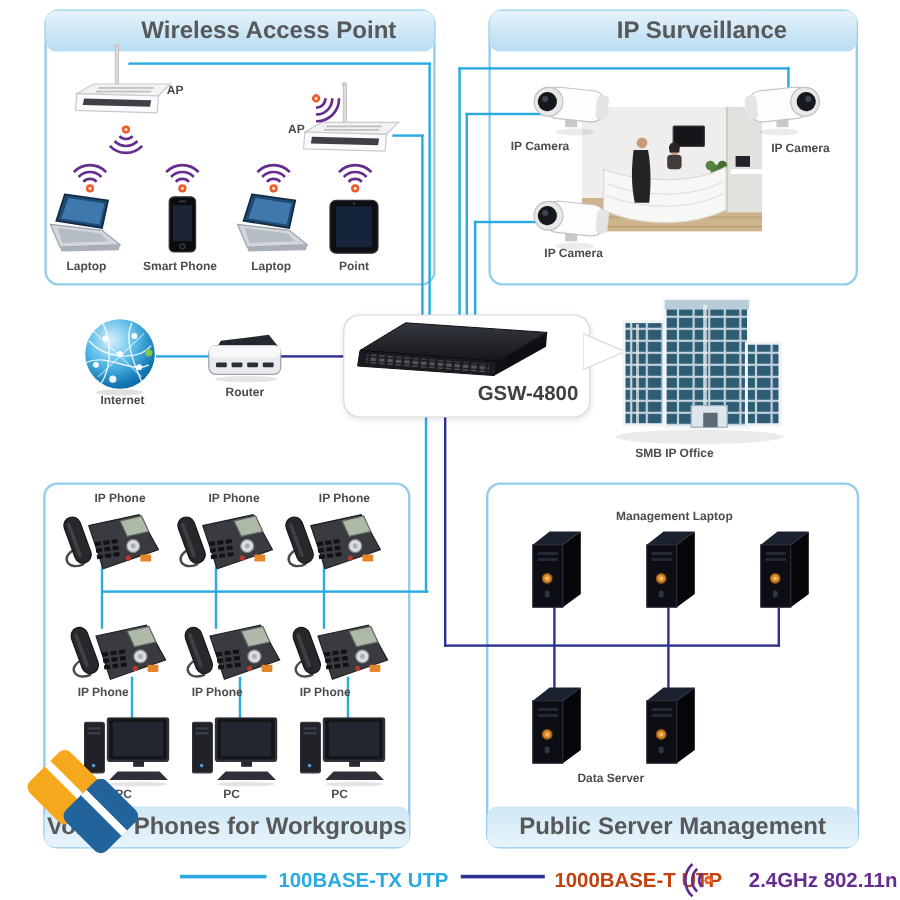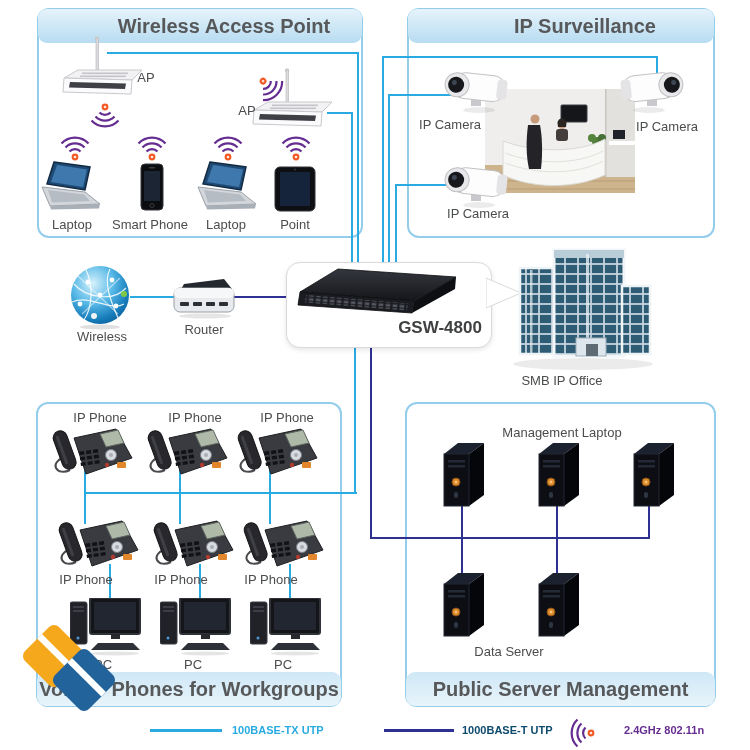--- a/index.html
+++ b/index.html
@@ -7,26 +7,26 @@
          font-family:"Liberation Sans",sans-serif;}
   .section-box{position:absolute;background:#fff;border:2px solid #94cdec;border-radius:12px;}
   .tbar{position:absolute;left:-1px;right:-1px;height:34px;border-radius:9px;
         background:linear-gradient(#e6f3fb,#b7dcf1);
         text-align:center;line-height:34px;font-size:20px;font-weight:bold;color:#57585a;}
   .tbar.top{top:-1px;padding-left:48px;}
   .tbar.bottom{bottom:-1px;background:linear-gradient(#cfe8f6,#e8f4fb);}
   .line{position:absolute;}
   .dev{position:absolute;}
   .lbl{position:absolute;transform:translateX(-50%);white-space:nowrap;
-       font-size:13px;font-weight:400;color:#4b4c4e;}
+       font-size:10px;font-weight:700;color:#4b4c4e;}
   .lbl.big{font-size:17px;font-weight:bold;color:#3f4042;}
   .callout{position:absolute;left:286px;top:262px;width:204px;height:84px;background:#fff;
            border:1px solid #dadada;border-radius:14px;box-shadow:0 2px 5px rgba(0,0,0,.10);}
-  .lglbl{position:absolute;white-space:nowrap;font-size:11px;font-weight:bold;}
-  .lg-lb{color:#29abe2;} .lg-db{color:#0c4a6e;} .lg-pu{color:#662d91;}
+  .lglbl{position:absolute;white-space:nowrap;font-size:17px;font-weight:bold;}
+  .lg-lb{color:#29abe2;} .lg-db{color:#c2410c;} .lg-pu{color:#662d91;}
   .rot180{transform:rotate(180deg);} .rot135{transform:rotate(135deg);} .rotm90{transform:rotate(-90deg);}
   .mirror{transform:scaleX(-1);}
 </style>
 </head>
 <body>
 
 <div id="stage">
 
   <div class="section-box" style="left:37px;top:8px;width:322px;height:226px;">
     <div class="tbar top">Wireless Access Point</div>
@@ -294,21 +294,21 @@
     <ellipse cx="83" cy="120" rx="70" ry="6" fill="rgba(0,0,0,.08)"></ellipse>
     <rect x="20" y="24" width="36" height="86" fill="url(#win)" stroke="#eef3f6" stroke-width="2.5"></rect>
     <rect x="54" y="6" width="70" height="106" fill="url(#win)" stroke="#f2f6f8" stroke-width="3"></rect>
     <rect x="54" y="6" width="70" height="8" fill="#b9cdd9"></rect>
     <rect x="122" y="42" width="28" height="68" fill="url(#win)" stroke="#eef3f6" stroke-width="2.5"></rect>
     <rect x="86" y="10" width="3" height="102" fill="#e9f0f4" opacity=".8"></rect>
     <rect x="30" y="26" width="2.5" height="84" fill="#e9f0f4" opacity=".7"></rect>
     <rect x="76" y="94" width="30" height="18" fill="#dde6ec" stroke="#9fb0ba"></rect>
     <rect x="86" y="100" width="12" height="12" fill="#5f6b74"></rect>
   </svg>
-  <div class="lbl" style="left:102px;top:329px">Wireless</div>
+  <div class="lbl" style="left:102px;top:329px">Internet</div>
   <div class="lbl" style="left:204px;top:322px">Router</div>
   <div class="lbl big" style="left:440px;top:318px">GSW-4800</div>
   <div class="lbl" style="left:562px;top:373px">SMB IP Office</div>
 
   <div class="lbl" style="left:100px;top:410px">IP Phone</div>
   <div class="lbl" style="left:195px;top:410px">IP Phone</div>
   <div class="lbl" style="left:287px;top:410px">IP Phone</div>
 
   <svg class="dev" style="left:50px;top:424px" width="86" height="52" viewBox="0 0 86 52">
     <path d="M20,46 C14,49 8,48 6,44 C4,40 8,36 12,34" fill="none" stroke="#4a4a4e" stroke-width="2"></path>

